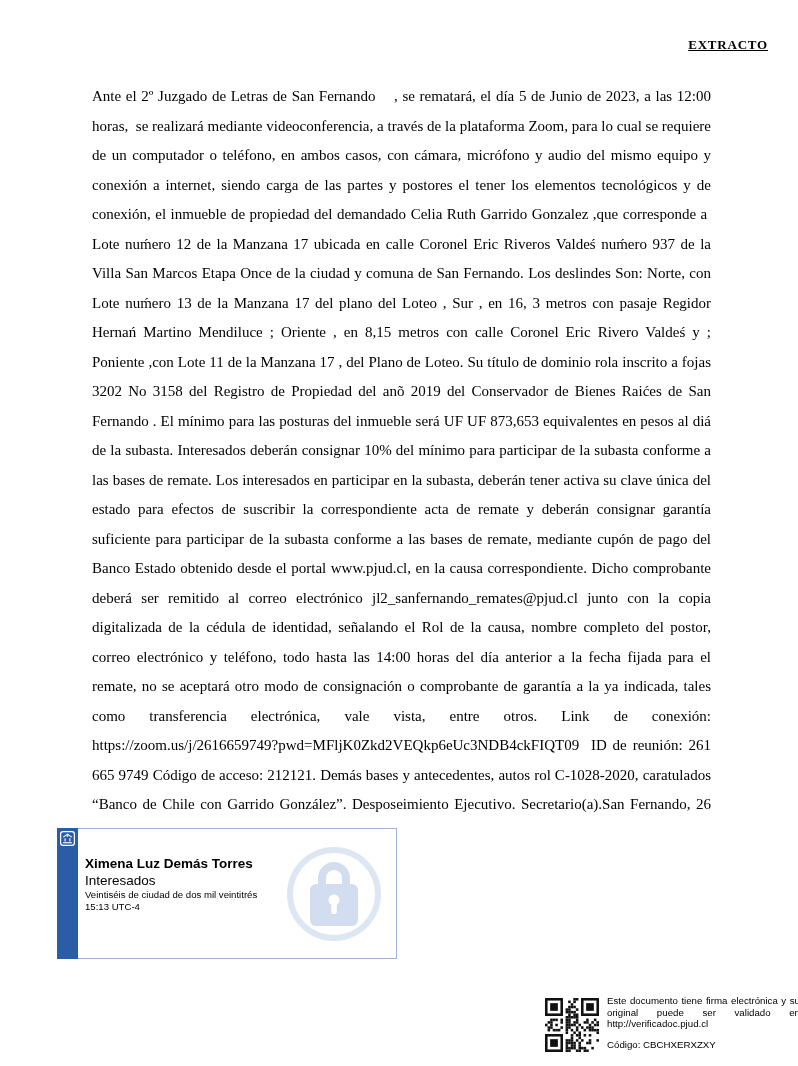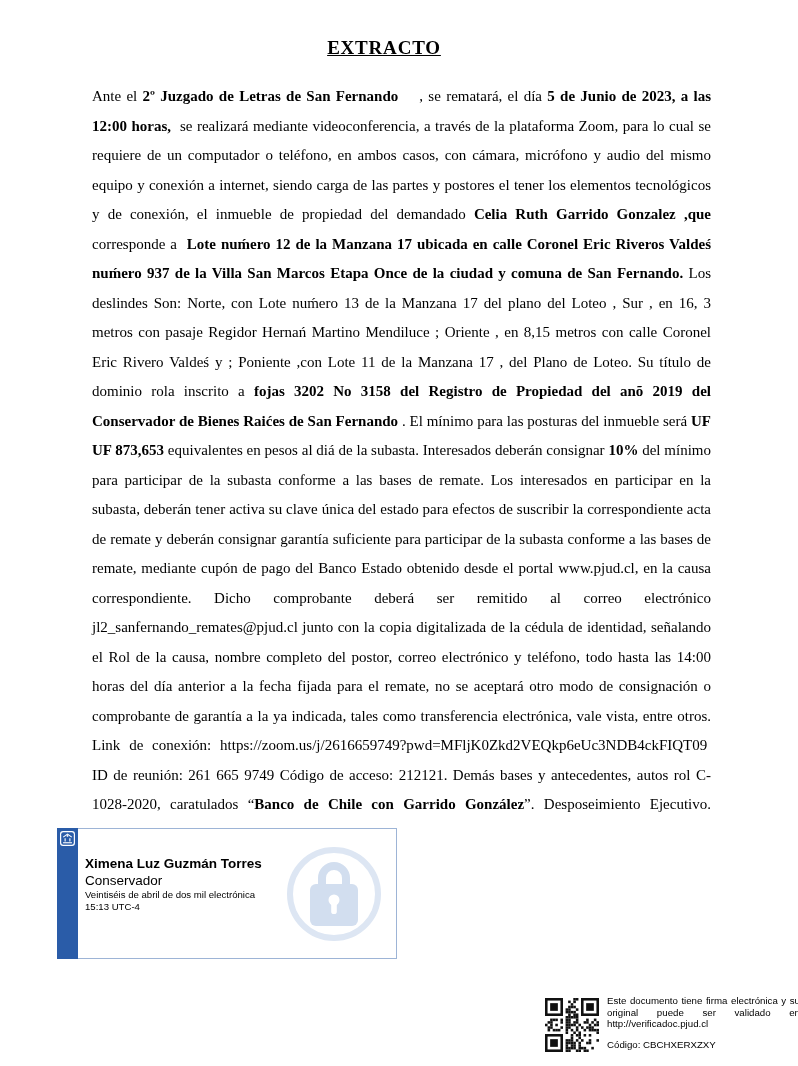--- a/index.html
+++ b/index.html
@@ -6,31 +6,31 @@
   .page{
     position:relative;
     width:798px;height:1066px;
     background:#ffffff;
     overflow:hidden;
     font-family:"Liberation Serif", serif;
     color:#000;
   }
   .doc-title{
     position:absolute;top:37px;left:0;width:768px;
-    text-align:center;
-    font-weight:bold;font-size:19px;letter-spacing:0.8px;
+    text-align:right;
+    font-weight:bold;font-size:13px;letter-spacing:0.8px;
     text-decoration:underline;
   }
   .legal-paragraph{
     position:absolute;left:92px;top:82px;width:619px;
     font-size:15px;line-height:29.5px;
     text-align:justify;
     margin:0;
   }
-  .legal-paragraph .b{font-weight:bold;margin-top:16px;}
+  .legal-paragraph .b{font-weight:normal;margin-top:16px;}
   
   .sig-block{
     position:absolute;left:57px;top:828px;width:340px;height:131px;
     background:#ffffff;
     border:1px solid var(--sig-border,#9db4d6);
     box-sizing:border-box;
     font-family:"Liberation Sans", sans-serif;
   }
   .sig-bar{
     position:absolute;left:-1px;top:-1px;width:21px;height:131px;
@@ -85,23 +85,23 @@
     <span class="sig-watermark">
       <svg width="108" height="118" viewBox="0 0 108 118">
         <circle cx="54" cy="60" r="44" fill="none" stroke="#dde6f3" stroke-width="6"></circle>
         <path d="M54 28 a16 16 0 0 1 16 16 v8 h-8 v-8 a8 8 0 0 0 -16 0 v8 h-8 v-8 a16 16 0 0 1 16 -16 z" fill="#d2deef"></path>
         <rect x="30" y="50" width="48" height="42" rx="6" fill="#d2deef"></rect>
         <circle cx="54" cy="66" r="5.5" fill="#ffffff"></circle>
         <rect x="51.2" y="68" width="5.6" height="12" rx="2.6" fill="#ffffff"></rect>
       </svg>
     </span>
     <div class="sig-content">
-      <div class="sig-name">Ximena Luz Guzmán Torres</div>
-      <div class="sig-role">Conservador</div>
-      <div class="sig-date">Veintiséis de abril de dos mil electrónica</div>
+      <div class="sig-name">Ximena Luz Demás Torres</div>
+      <div class="sig-role">Interesados</div>
+      <div class="sig-date">Veintiséis de ciudad de dos mil veintitrés</div>
       <div class="sig-time">15:13 UTC-4</div>
     </div>
   </div>
 
   <div class="footer">
     <span class="qr" id="qr"><svg width="54" height="54">
           <rect x="0" y="0" width="54.00000000000001" height="54.00000000000001" fill="#ffffff"></rect>
           <rect x="28.28571428571429" y="0" width="2.5714285714285716" height="2.5714285714285716" fill="#111111"></rect>
           <rect x="30.85714285714286" y="0" width="2.5714285714285716" height="2.5714285714285716" fill="#111111"></rect>
           <rect x="23.142857142857146" y="2.5714285714285716" width="2.5714285714285716" height="2.5714285714285716" fill="#111111"></rect>

